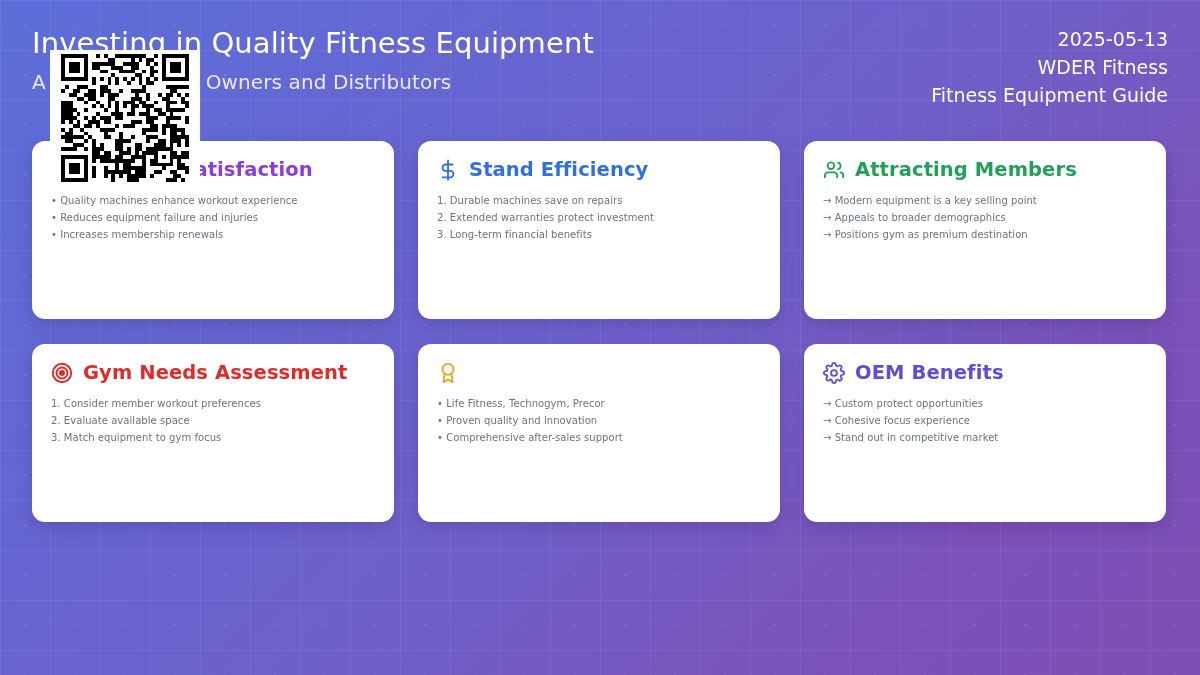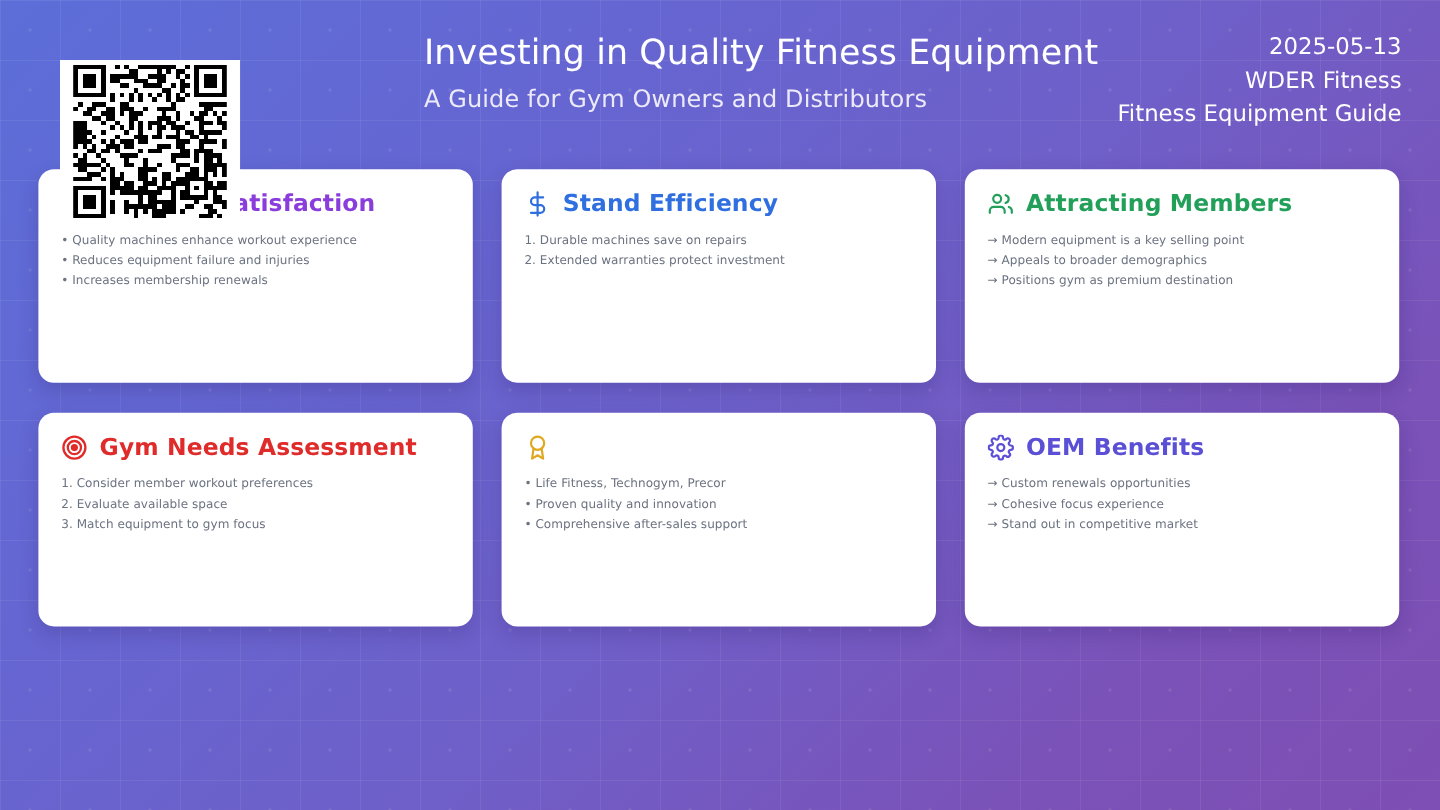--- a/index.html
+++ b/index.html
@@ -36,21 +36,21 @@
     pointer-events: none;
   }
 
   
   .header {
     position: absolute;
     top: 0; left: 0;
     width: 1200px;
     padding: 26px 32px 0 32px;
     display: flex;
-    justify-content: flex-end;
+    justify-content: space-between;
     align-items: flex-start;
     gap: 16px;
   }
 
   .header-left { max-width: 760px; }
 
   .deck-title {
     font-size: 29px;
     line-height: 1.18;
     font-weight: 400;
@@ -188,20 +188,21 @@
           <svg width="22" height="22" viewBox="0 0 24 24" fill="none" stroke="#2f6fe0" stroke-width="2" stroke-linecap="round" stroke-linejoin="round">
             <line x1="12" y1="1.5" x2="12" y2="22.5"></line>
             <path d="M17 6H9.5a3.5 3.5 0 0 0 0 7h5a3.5 3.5 0 0 1 0 7H6"></path>
           </svg>
         </span>
         <span class="card-title" style="color:#2f6fe0">Stand Efficiency</span>
       </div>
       <ul class="card-bullets">
         <li>1. Durable machines save on repairs</li>
         <li>2. Extended warranties protect investment</li>
+        <li>3. Long-term financial benefits</li>
       </ul>
     </div>
 
     <div class="card">
       <div class="card-head">
         <span class="card-icon">
           <svg width="22" height="22" viewBox="0 0 24 24" fill="none" stroke="#22a05a" stroke-width="2" stroke-linecap="round" stroke-linejoin="round">
             <path d="M15.5 20v-1.8a3.6 3.6 0 0 0-3.6-3.6H5.6A3.6 3.6 0 0 0 2 18.2V20"></path>
             <circle cx="8.7" cy="7.3" r="3.6"></circle>
             <path d="M22 20v-1.8a3.6 3.6 0 0 0-2.7-3.5"></path>
@@ -255,21 +256,21 @@
       <div class="card-head">
         <span class="card-icon">
           <svg width="22" height="22" viewBox="0 0 24 24" fill="none" stroke="#5b4fd6" stroke-width="2" stroke-linecap="round" stroke-linejoin="round">
             <circle cx="12" cy="12" r="3.2"></circle>
             <path d="M19.4 15a1.7 1.7 0 0 0 .34 1.87l.06.06a2 2 0 1 1-2.83 2.83l-.06-.06a1.7 1.7 0 0 0-1.87-.34 1.7 1.7 0 0 0-1 1.56V21a2 2 0 1 1-4 0v-.1A1.7 1.7 0 0 0 9 19.3a1.7 1.7 0 0 0-1.87.34l-.06.06a2 2 0 1 1-2.83-2.83l.06-.06A1.7 1.7 0 0 0 4.6 15a1.7 1.7 0 0 0-1.56-1H3a2 2 0 1 1 0-4h.1A1.7 1.7 0 0 0 4.7 9a1.7 1.7 0 0 0-.34-1.87l-.06-.06a2 2 0 1 1 2.83-2.83l.06.06A1.7 1.7 0 0 0 9 4.6a1.7 1.7 0 0 0 1-1.56V3a2 2 0 1 1 4 0v.1a1.7 1.7 0 0 0 1 1.56 1.7 1.7 0 0 0 1.87-.34l.06-.06a2 2 0 1 1 2.83 2.83l-.06.06A1.7 1.7 0 0 0 19.4 9v.1a1.7 1.7 0 0 0 1.56 1H21a2 2 0 1 1 0 4h-.1a1.7 1.7 0 0 0-1.5 1z"></path>
           </svg>
         </span>
         <span class="card-title" style="color:#5b4fd6">OEM Benefits</span>
       </div>
       <ul class="card-bullets">
-        <li>→ Custom renewals opportunities</li>
+        <li>→ Custom protect opportunities</li>
         <li>→ Cohesive focus experience</li>
         <li>→ Stand out in competitive market</li>
       </ul>
     </div>
 
   </div>
 
   <div class="qr-overlay">
     <svg id="qr-svg" width="128" height="128" viewBox="0 0 33 33" shape-rendering="crispEdges">
         <rect x="0" y="0" width="33" height="33" fill="#ffffff"></rect>

